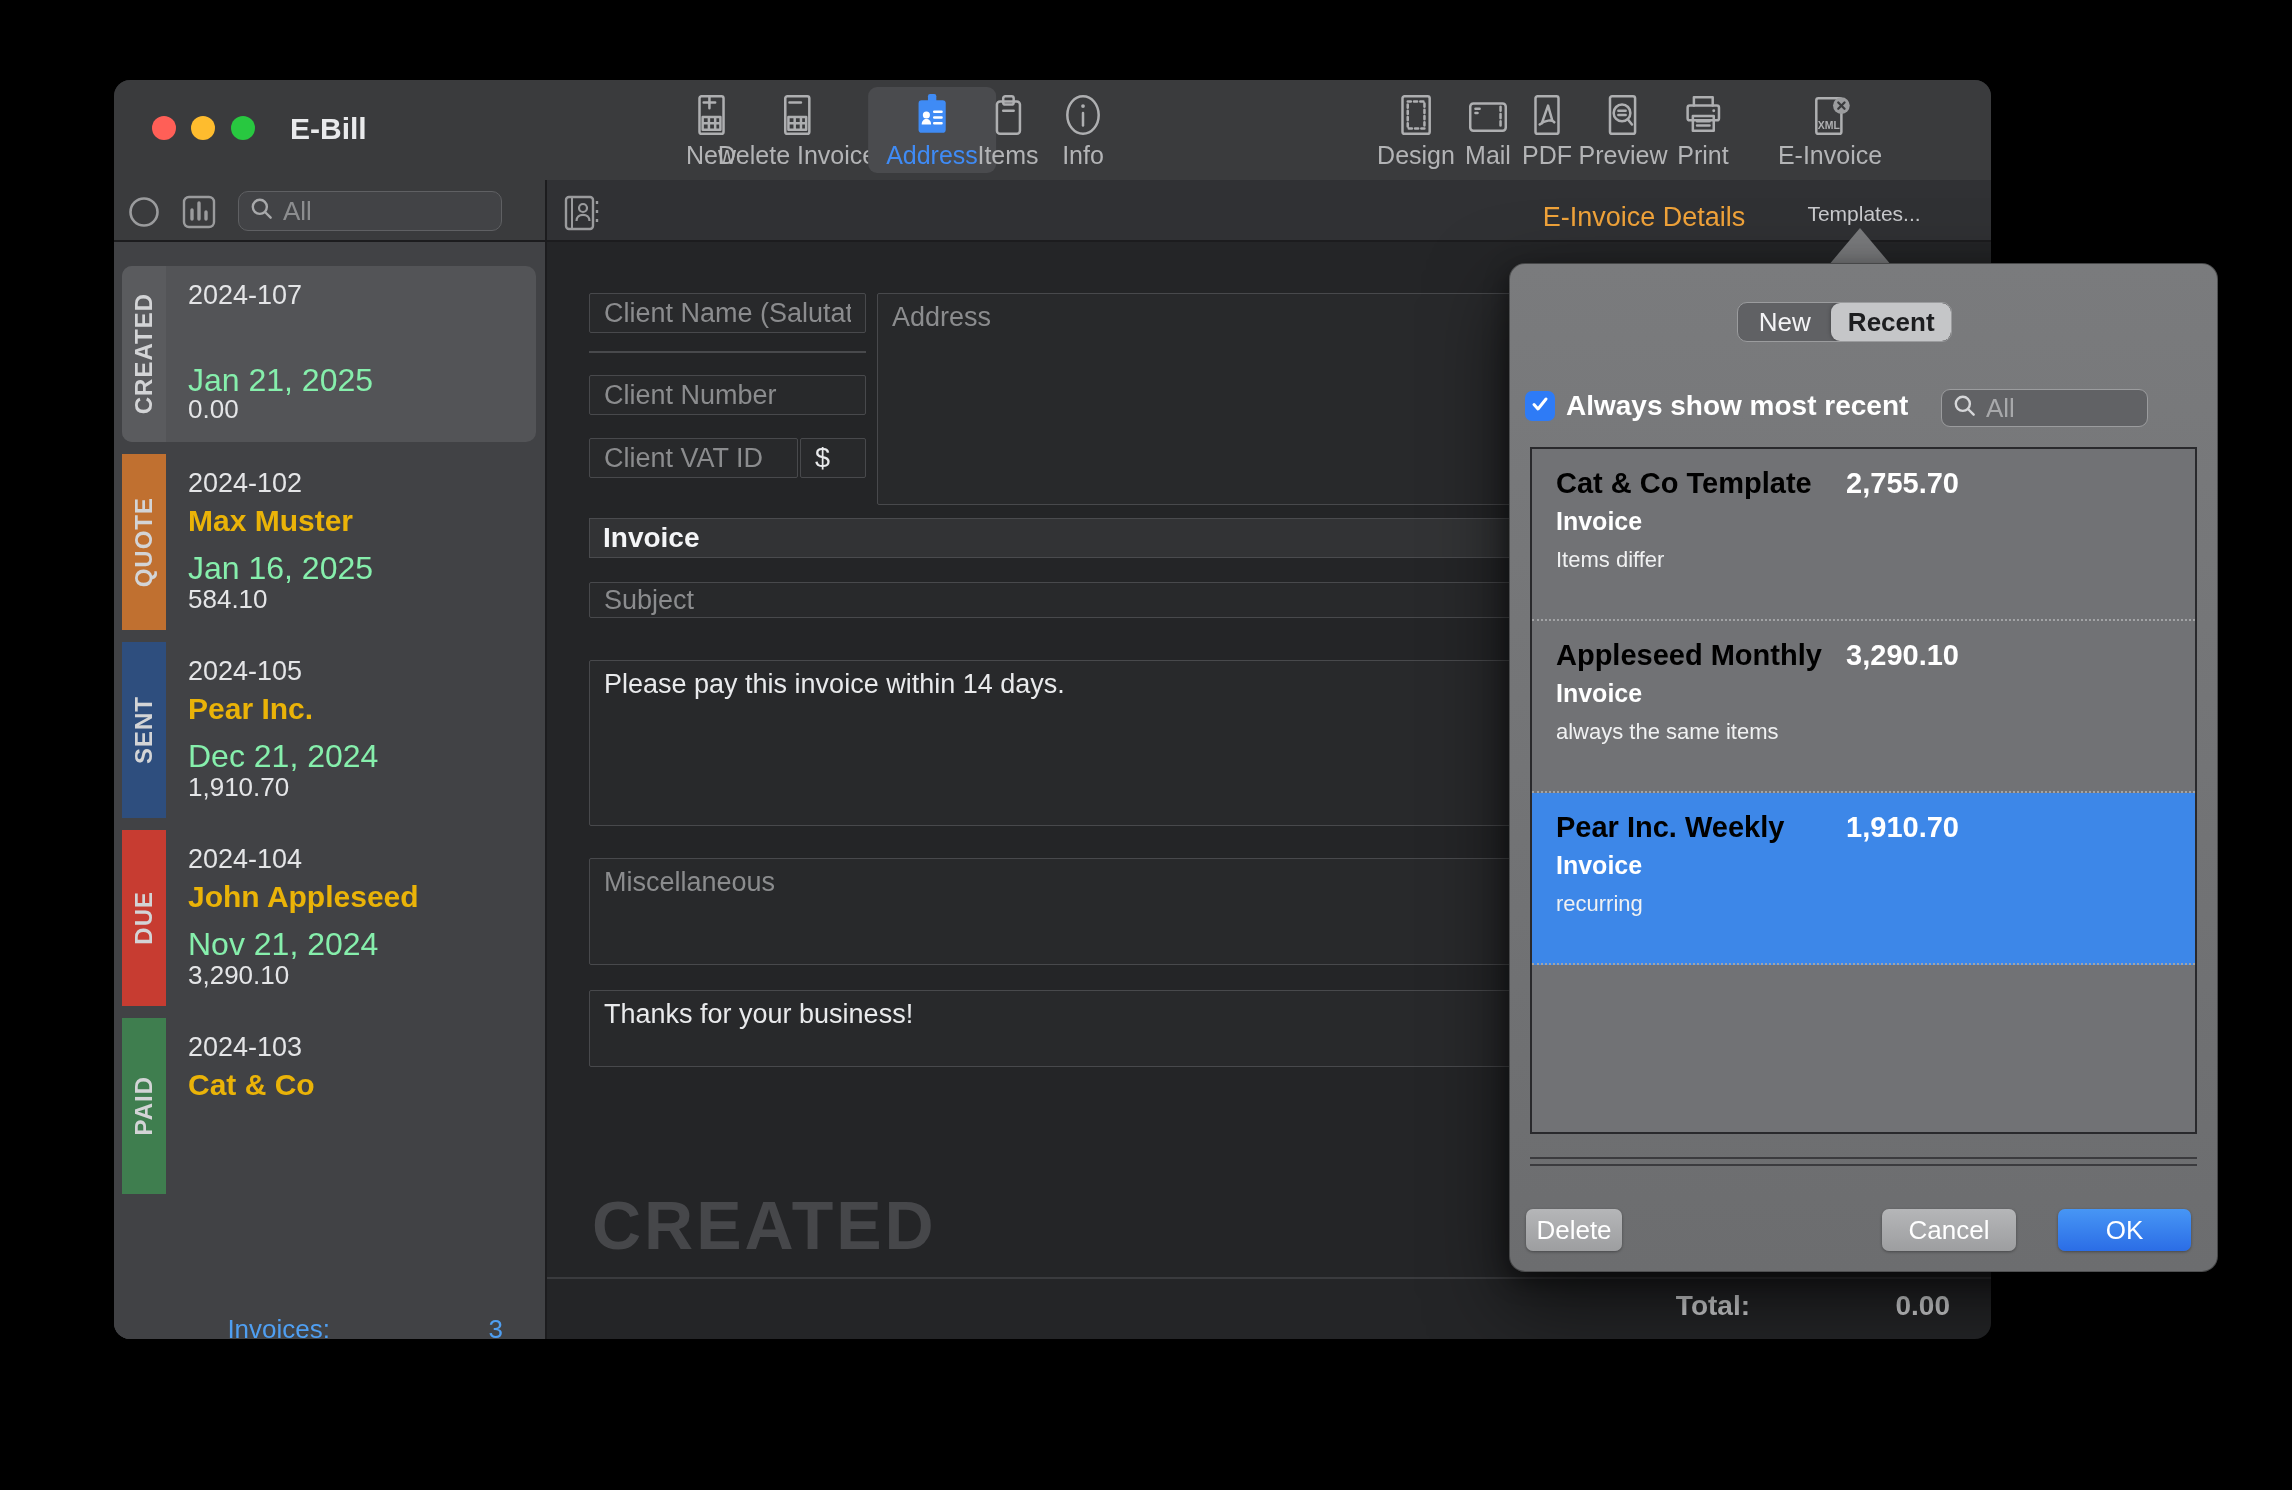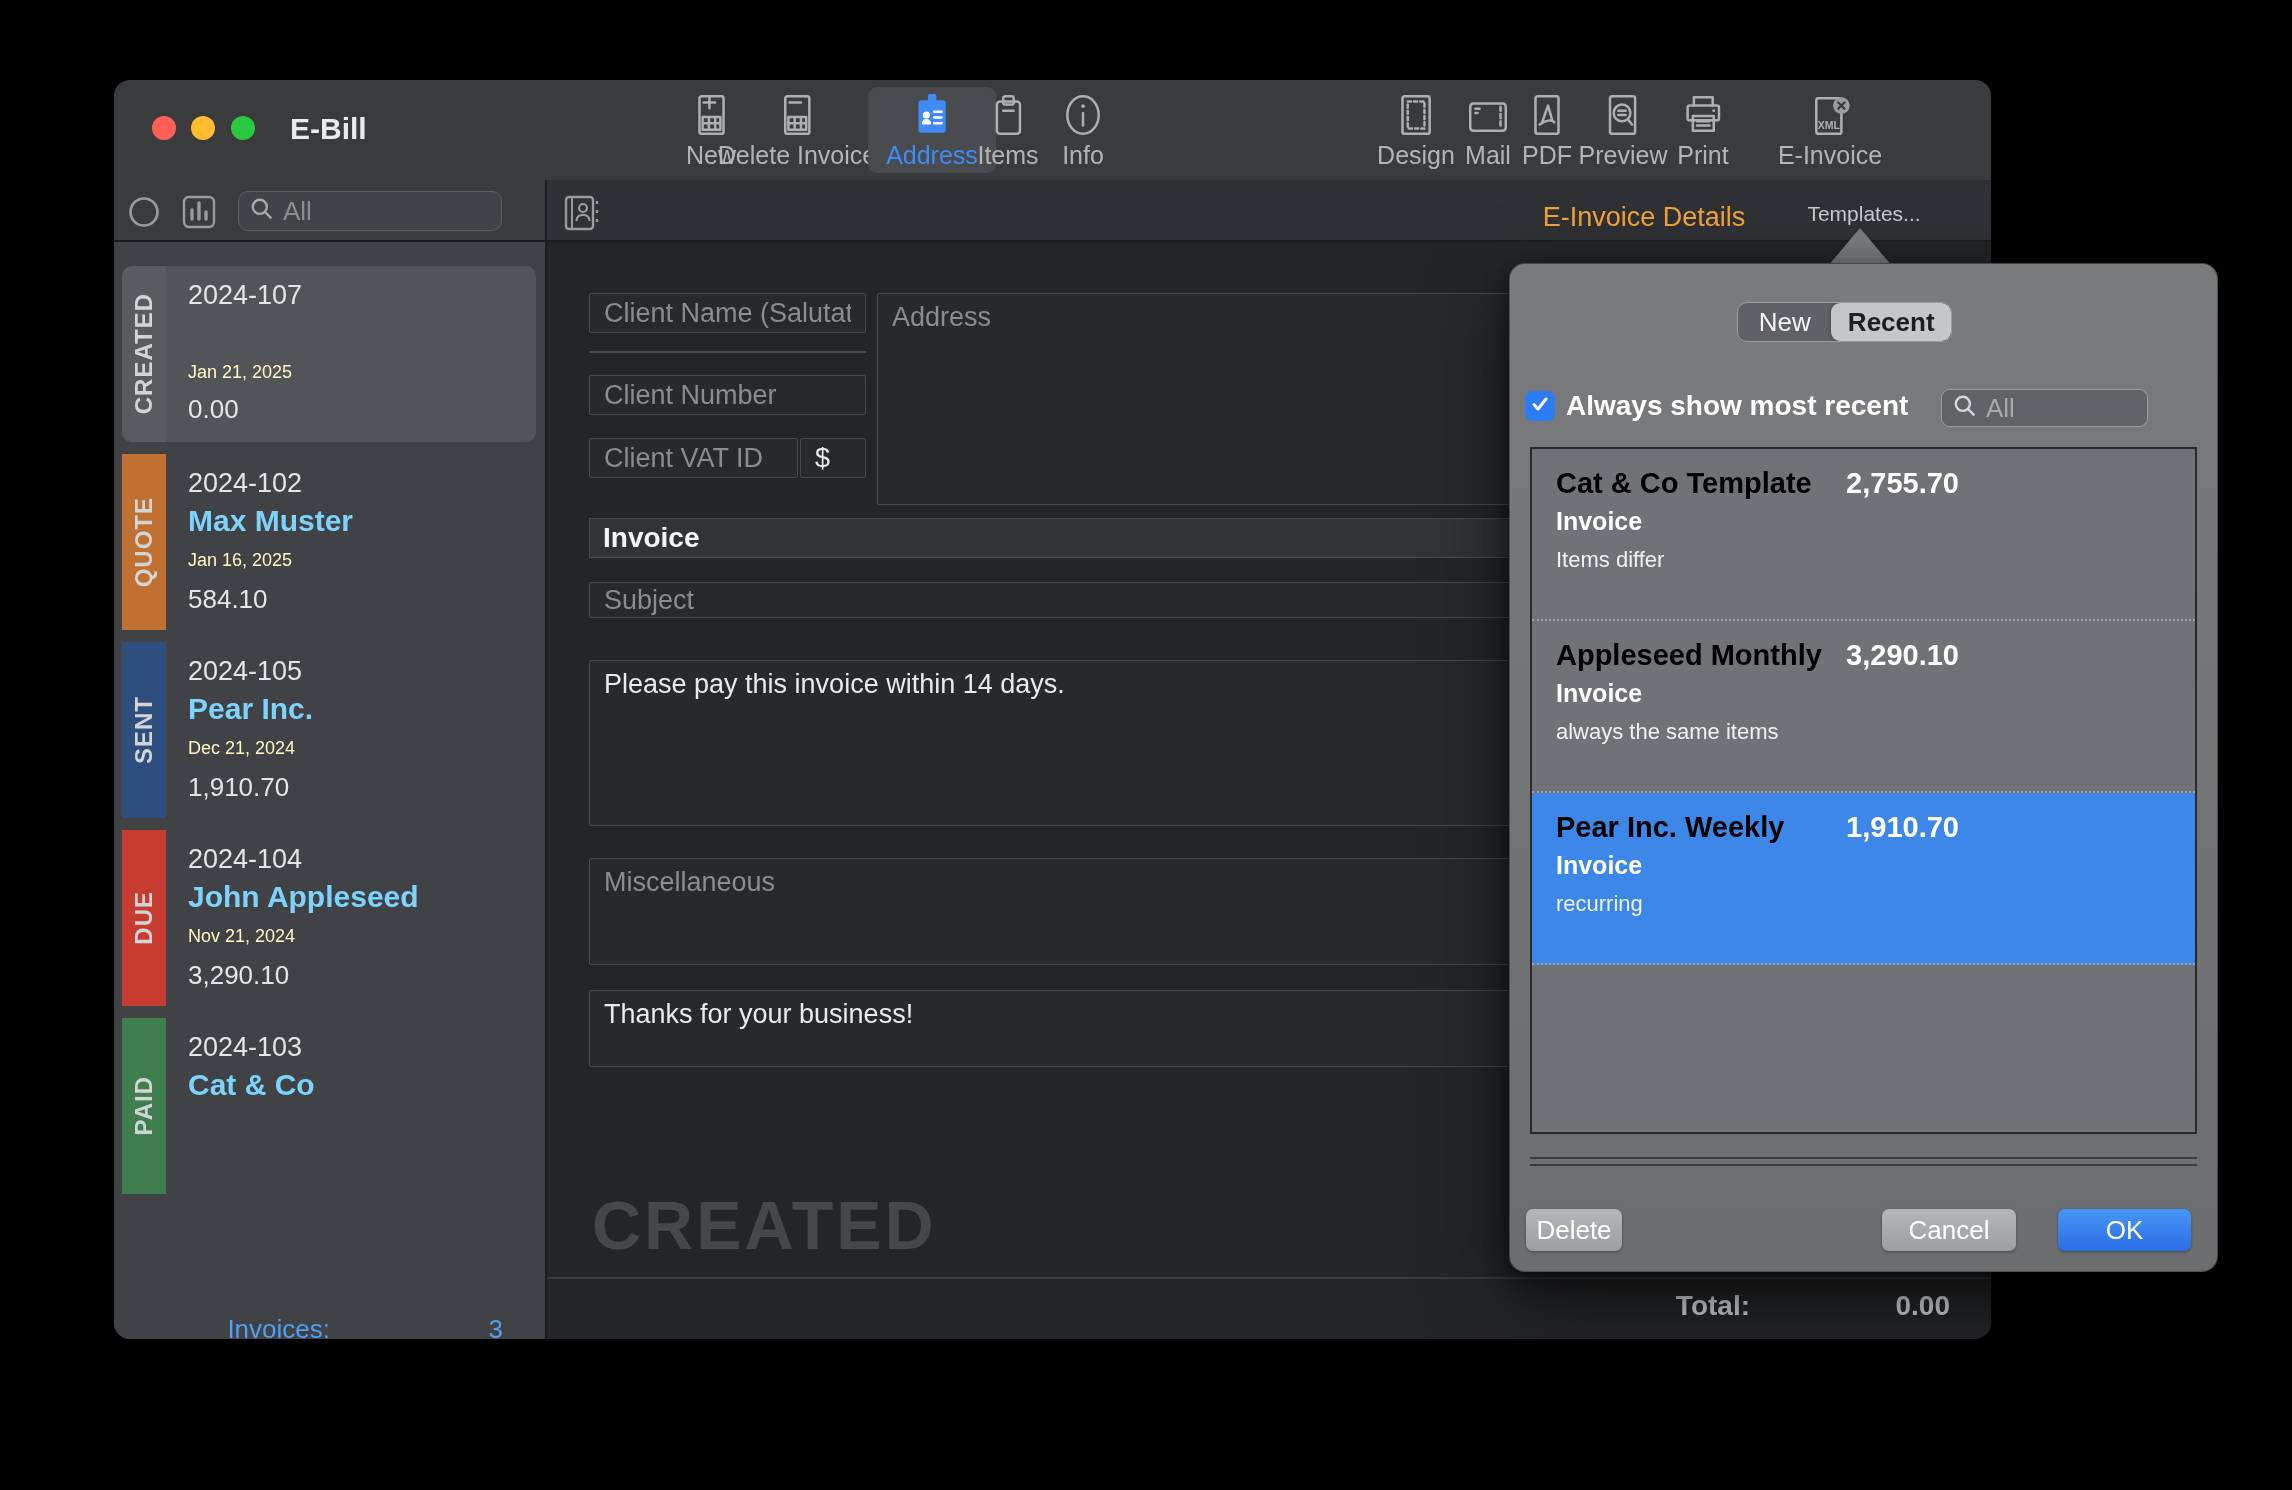--- a/index.html
+++ b/index.html
@@ -31,22 +31,22 @@
   #einv-details{left:1330px;top:122px;width:400px;text-align:center;font-size:27px;color:#f0a33a;}
   #templates-btn{left:1560px;top:122px;width:380px;text-align:center;font-size:21px;font-weight:normal;color:#c9cacd;}
   
   #sidebar{left:0;top:162px;width:431px;height:1097px;background:#414245;}
   .inv-card{left:8px;width:414px;height:176px;}
   .inv-card.sel{background:#535457;border-radius:10px;overflow:hidden;}
   .strip{left:0;top:0;width:44px;height:176px;display:flex;align-items:center;justify-content:center;}
   .strip span{writing-mode:vertical-rl;transform:rotate(180deg);font-size:24px;font-weight:bold;
               letter-spacing:1px;color:#d3d4d6;white-space:nowrap;}
   .inv-num{left:66px;top:14px;font-size:27px;color:#e4e5e7;}
-  .inv-name{left:66px;top:50px;font-size:30px;font-weight:bold;color:#7dd3fc;}
-  .inv-date{left:66px;top:96px;font-size:18px;color:#fef9c3;}
+  .inv-name{left:66px;top:50px;font-size:30px;font-weight:bold;color:#eab308;}
+  .inv-date{left:66px;top:96px;font-size:32px;color:#86efac;}
   .inv-amt{left:66px;top:128px;font-size:26px;color:#e4e5e7;}
   #side-footer{left:0;top:1030px;width:431px;height:229px;background:#414245;}
   .sumrow{height:30px;color:#4f9ff2;font-size:26px;}
   .sumlabel{left:66px;width:150px;text-align:right;display:inline-block;position:absolute;}
   .sumvalue{left:219px;width:170px;text-align:right;display:inline-block;position:absolute;}
   
   .field{background:#28292b;border:1px solid #48494c;border-radius:2px;color:#e9eaec;
          font-family:"Liberation Sans",sans-serif;font-size:27px;padding:0 14px;box-sizing:border-box;outline:none;}
   .field::placeholder{color:#8b8c8e;opacity:1;}
   textarea.field{padding:8px 14px;resize:none;}

